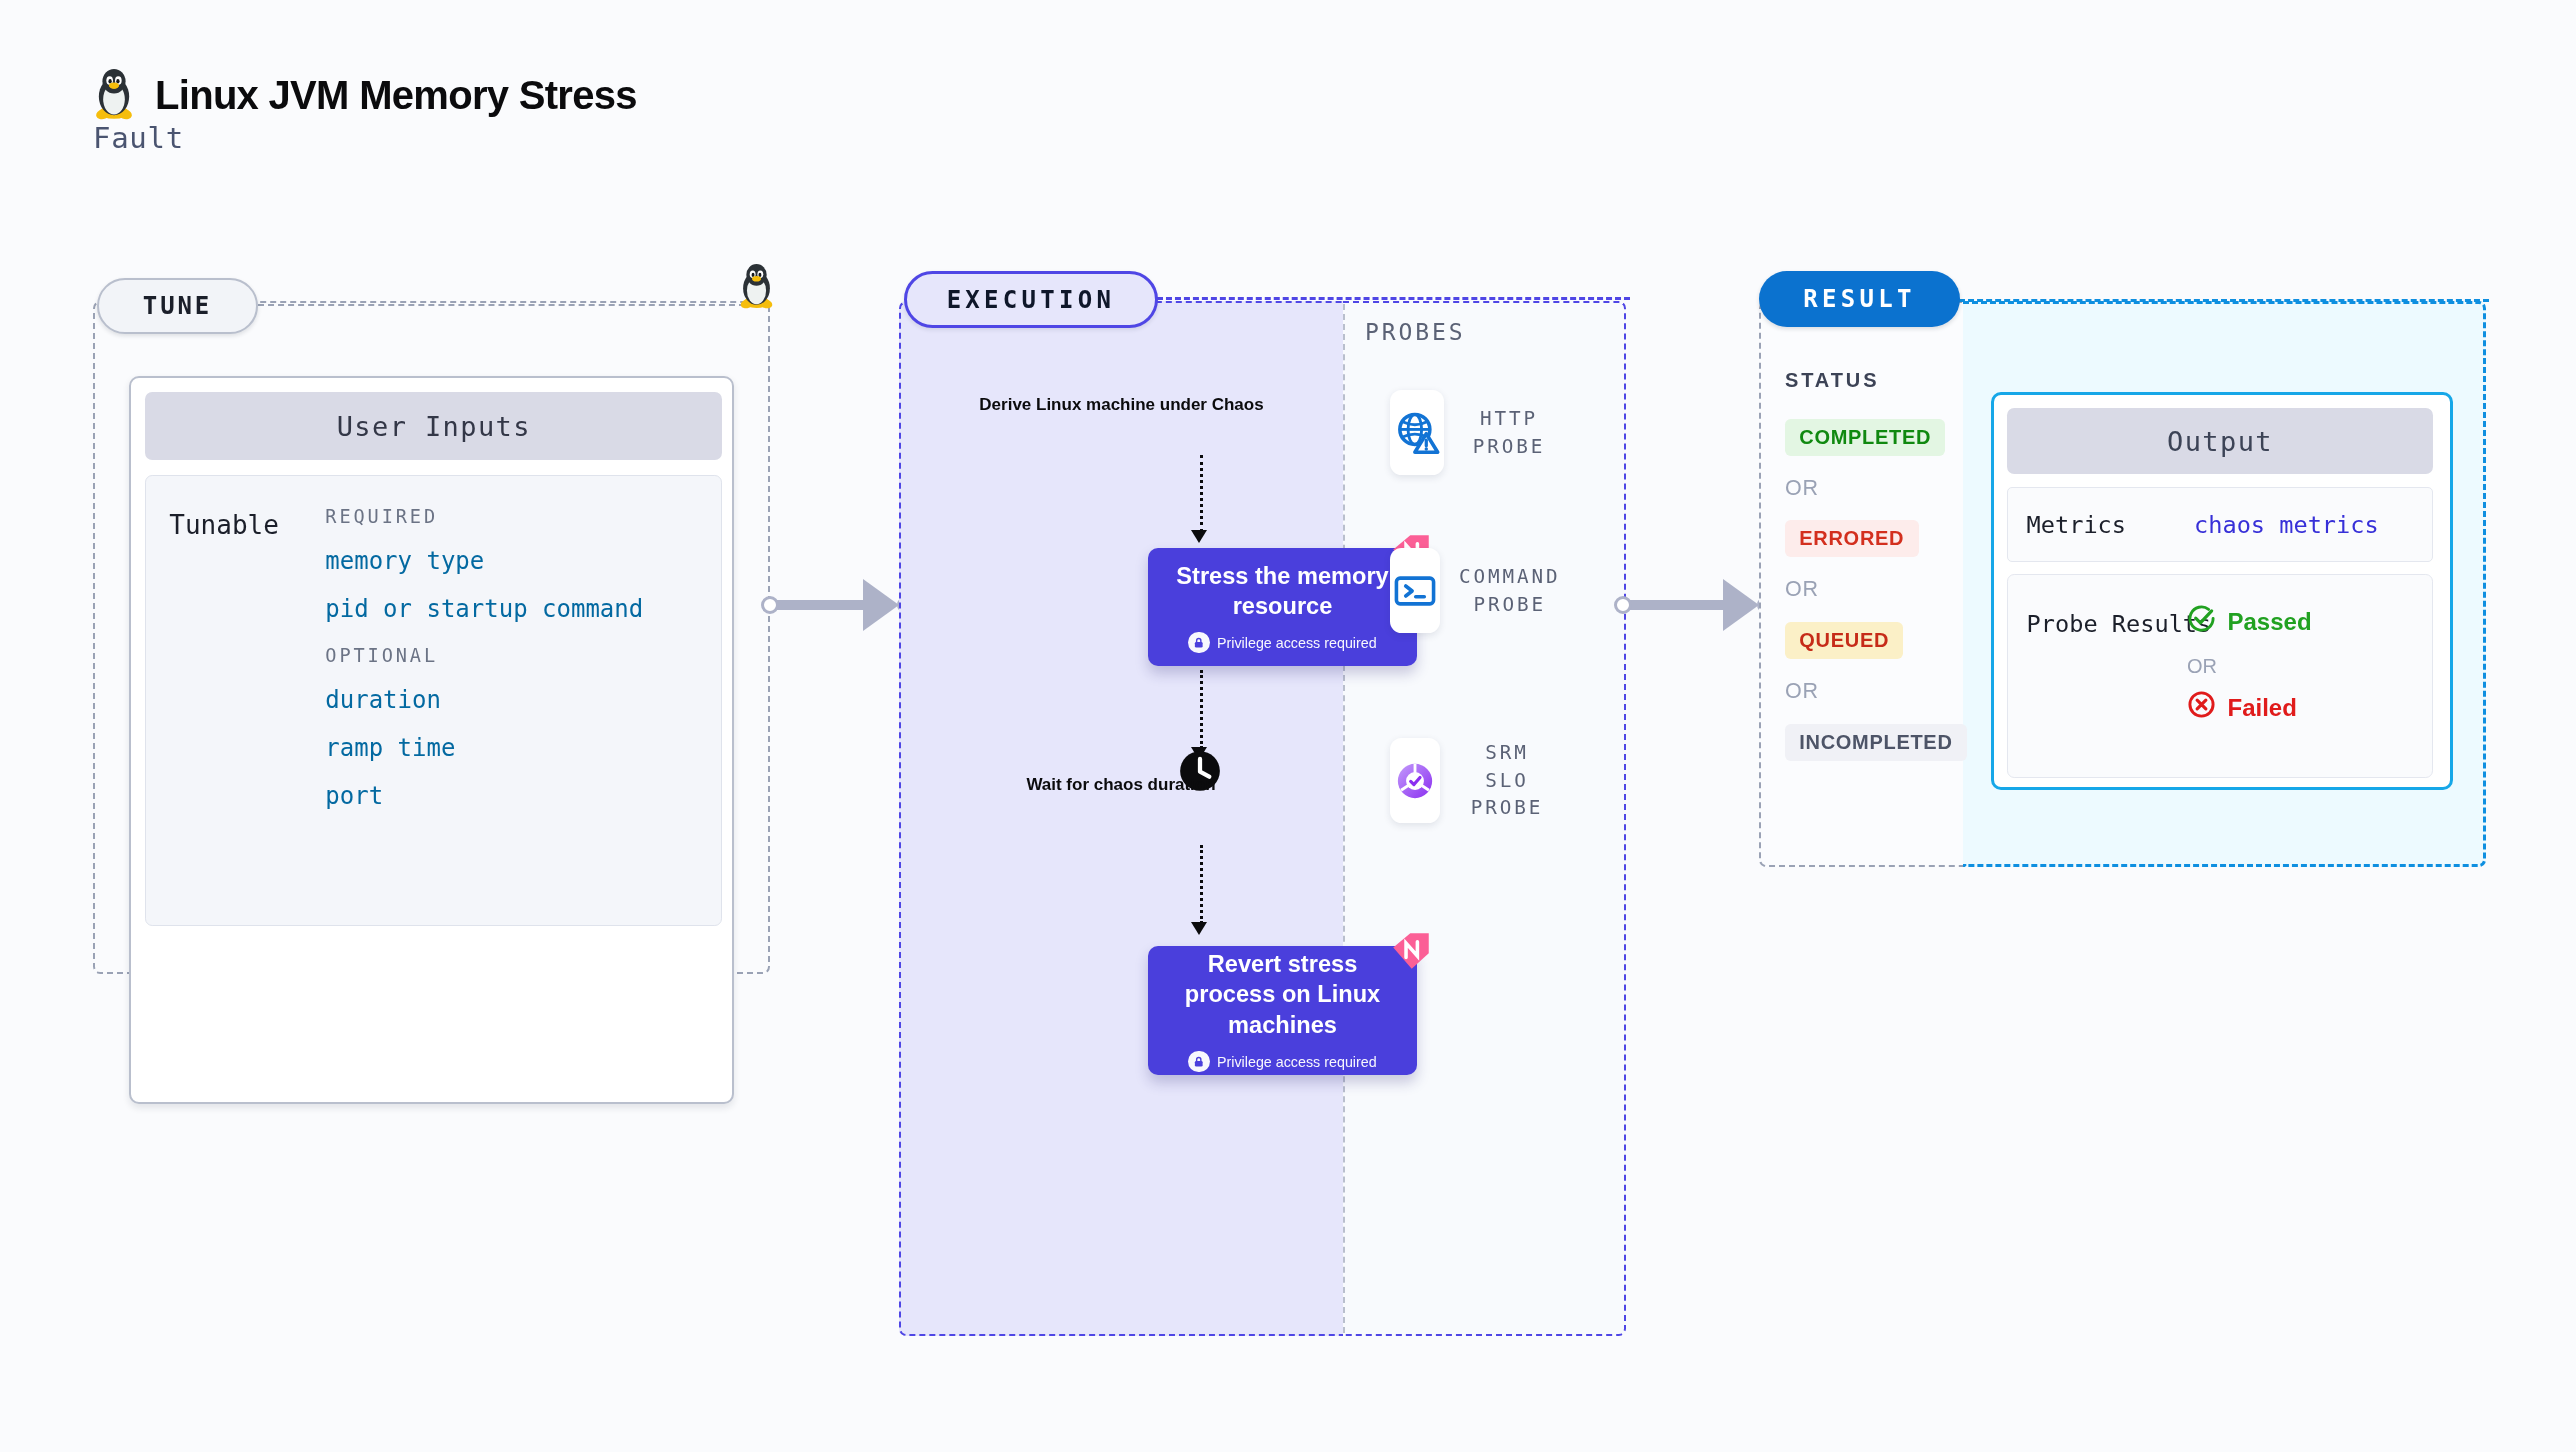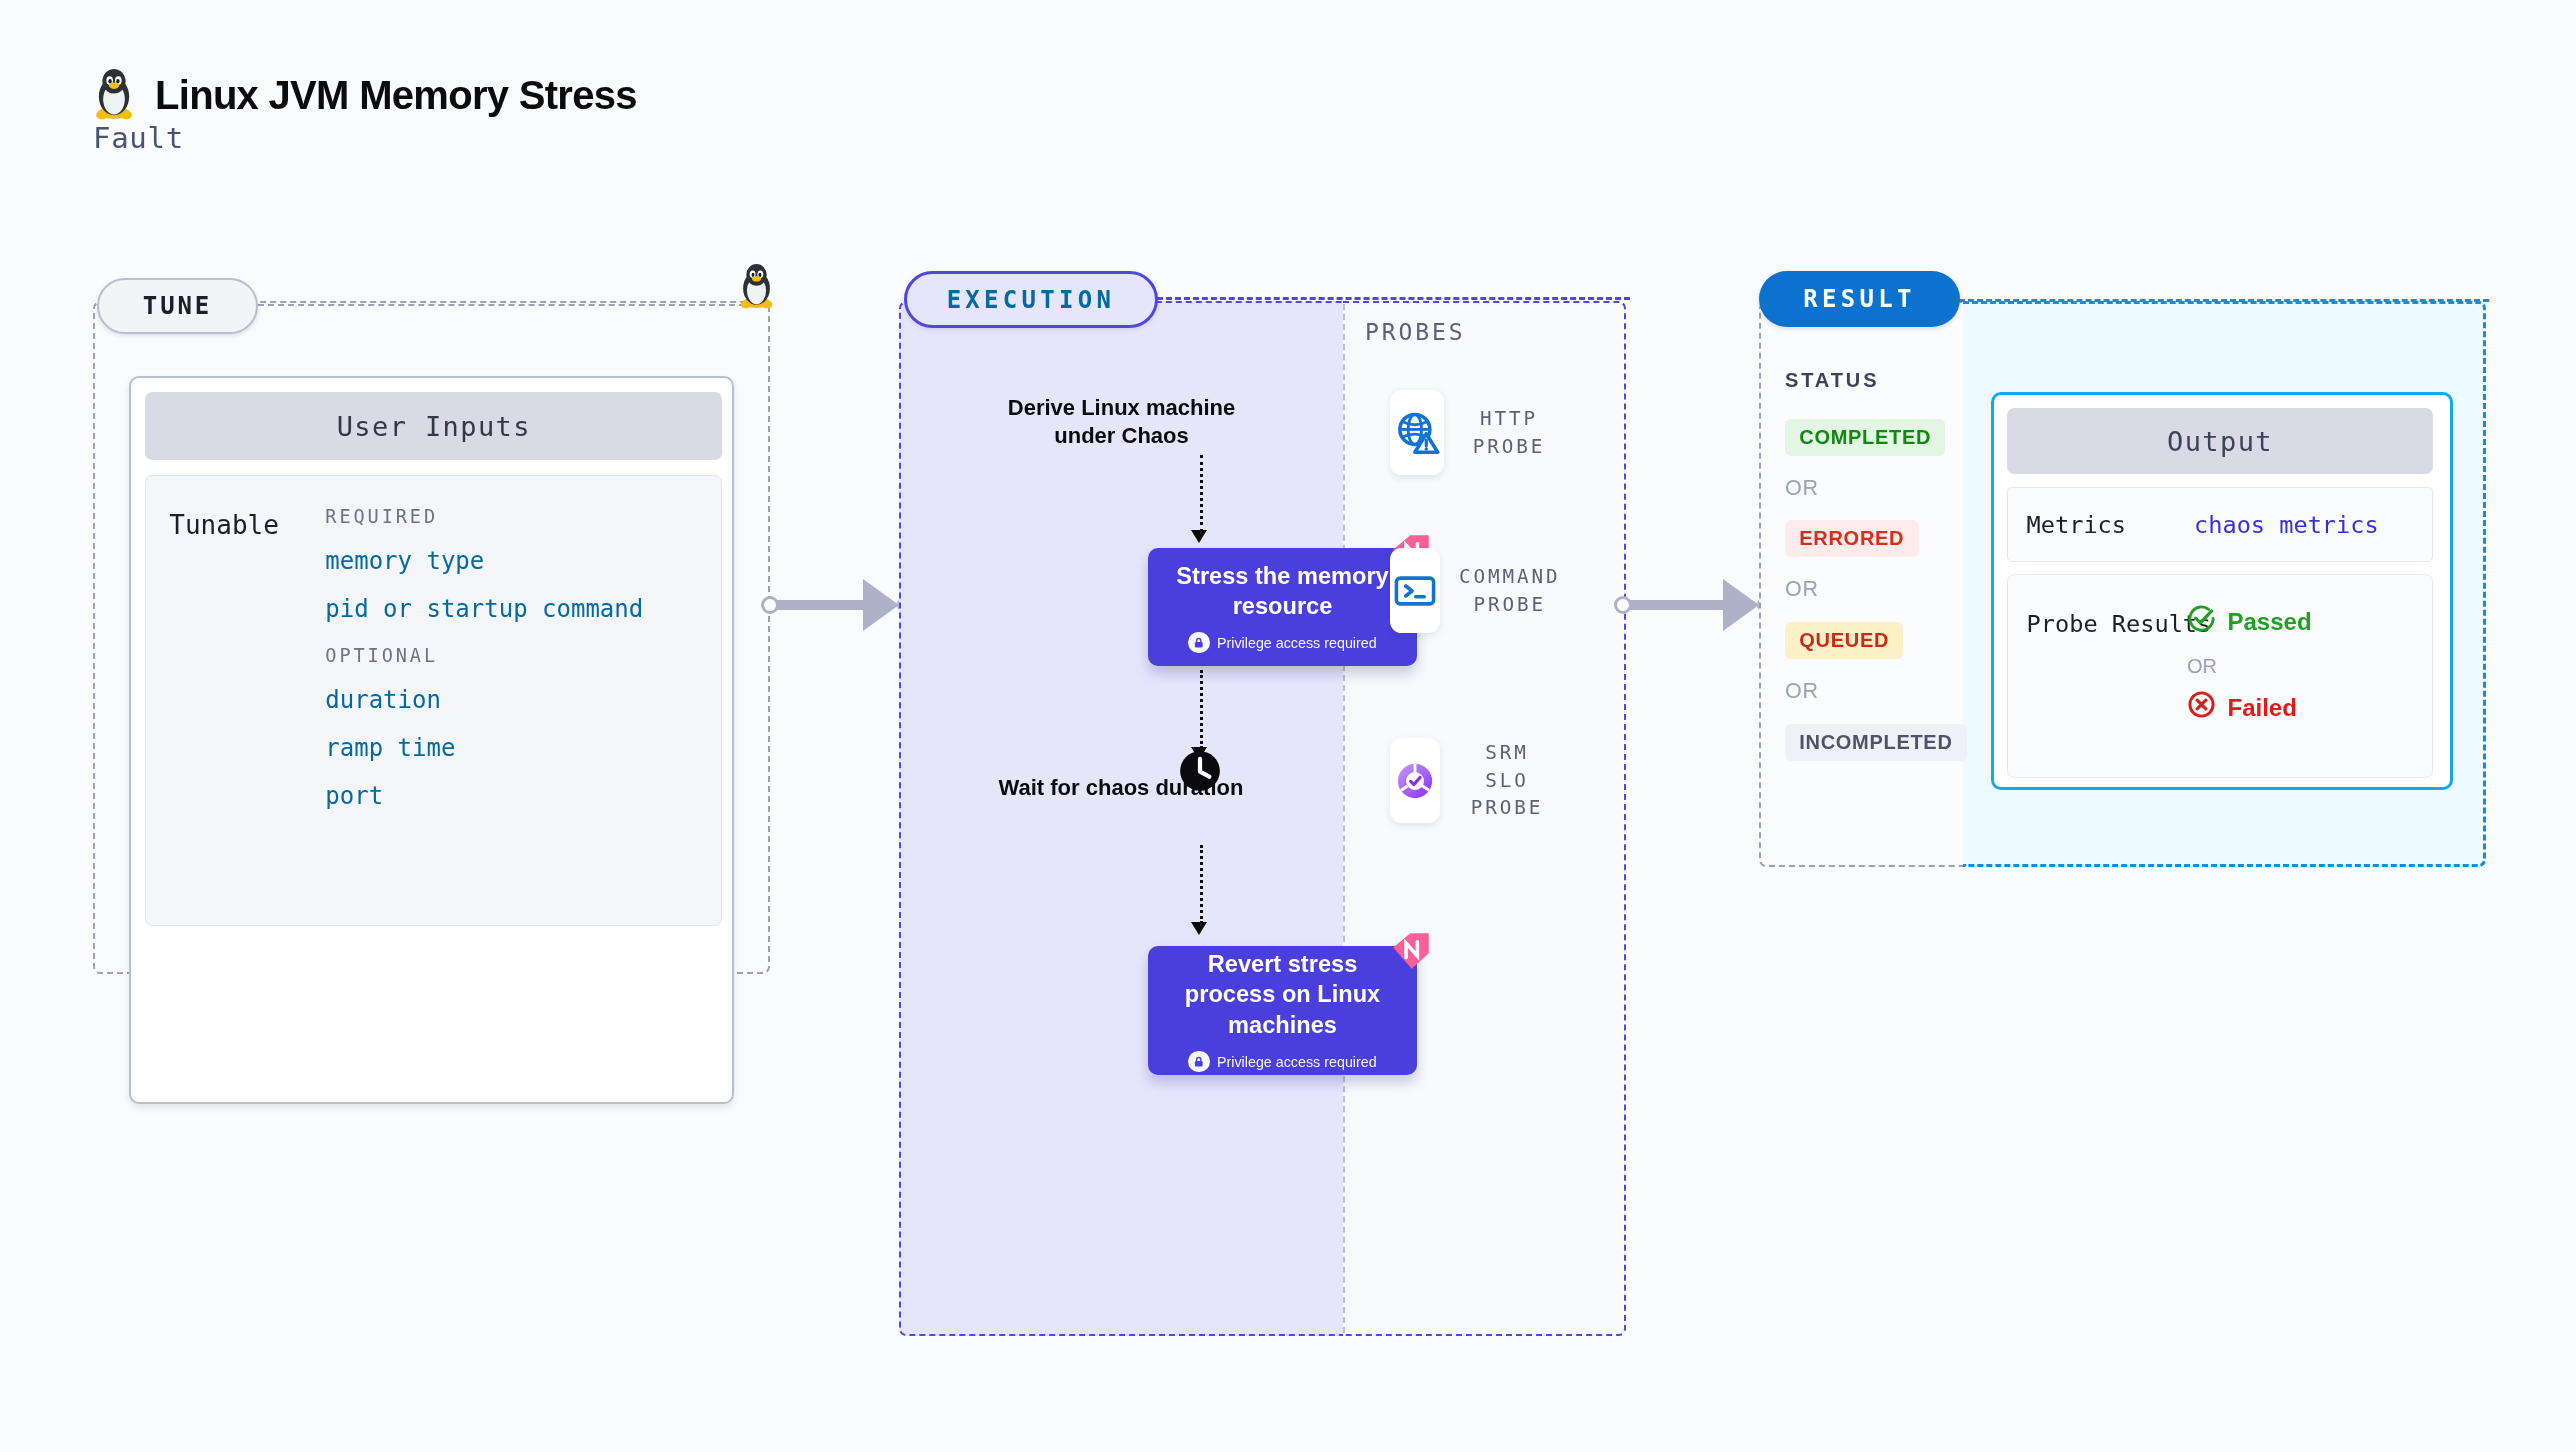--- a/index.html
+++ b/index.html
@@ -43,21 +43,21 @@
     background:#edfaff;}
 
   
   .pill{position:absolute;display:flex;align-items:center;justify-content:center;
     box-sizing:border-box;border-radius:716px;z-index:6;
     font-family:"DejaVu Sans Mono","Liberation Mono",monospace;font-weight:bold;}
   #tune-pill{left:97px;top:278px;width:161px;height:56px;
     background:#f2f4f8;border:2.1px solid #b9bfcd;color:#1b1f2a;
     font-size:24px;letter-spacing:2.9px;box-shadow:0 2.1px 4.3px rgba(20,25,45,.12);}
   #exec-pill{left:904px;top:271px;width:254px;height:57px;
-    background:#e6e6fb;border:3.6px solid #4f46e5;color:#0369a1;
+    background:#e6e6fb;border:3.6px solid #4f46e5;color:#0f172a;
     font-size:24px;letter-spacing:4.3px;box-shadow:0 2.1px 4.3px rgba(20,25,45,.10);}
   #result-pill{left:1759px;top:271px;width:201px;height:56px;
     background:#0b72cf;border:none;color:#ffffff;
     font-size:24px;letter-spacing:4.3px;box-shadow:0 2.1px 4.3px rgba(20,25,45,.14);}
 
   
   .leader{position:absolute;height:0;z-index:1;}
   #tune-leader{left:258px;top:304px;width:487px;border-top:2.9px dashed #9aa2b5;}
   #exec-leader{left:1157px;top:297px;width:473px;border-top:3.6px dashed #4f46e5;}
   #result-leader{left:1959px;top:299px;width:530px;border-top:3.6px dashed #0e8fe0;}
@@ -78,21 +78,21 @@
     font-family:"DejaVu Sans Mono","Liberation Mono",monospace;}
   #tunable-list{position:absolute;left:179px;top:30px;width:373px;}
   .grp-title{font-size:18.6px;color:#6b7385;letter-spacing:2.9px;
     font-family:"DejaVu Sans Mono","Liberation Mono",monospace;}
   .tunable-item{font-size:24px;color:#0369a1;margin-top:20px;
     font-family:"DejaVu Sans Mono","Liberation Mono",monospace;}
   .grp-title.second{margin-top:21.5px;display:block;}
 
   
   #exec-flow{position:absolute;left:899px;top:301px;width:444px;height:1035px;}
-  .flow-text{position:absolute;text-align:center;font-size:22px;font-weight:bold;
+  .flow-text{position:absolute;text-align:center;font-size:17px;font-weight:bold;
     color:#0b0b0d;line-height:1.28;}
   #flow-derive{left:79px;top:93px;width:287px;}
   #flow-wait{left:93px;top:473px;width:258px;}
 
   .node{position:absolute;box-sizing:border-box;background:#4a3fdc;border-radius:10px;
     display:flex;flex-direction:column;align-items:center;justify-content:center;
     color:#ffffff;text-align:center;box-shadow:0 7.2px 13px rgba(40,35,120,.22);}
   .node-title{font-size:23.6px;font-weight:bold;line-height:1.3;padding:0 14.3px;}
   .priv{display:flex;align-items:center;gap:7.2px;margin-top:10px;font-size:14.3px;
     color:#ffffff;opacity:.96;}

